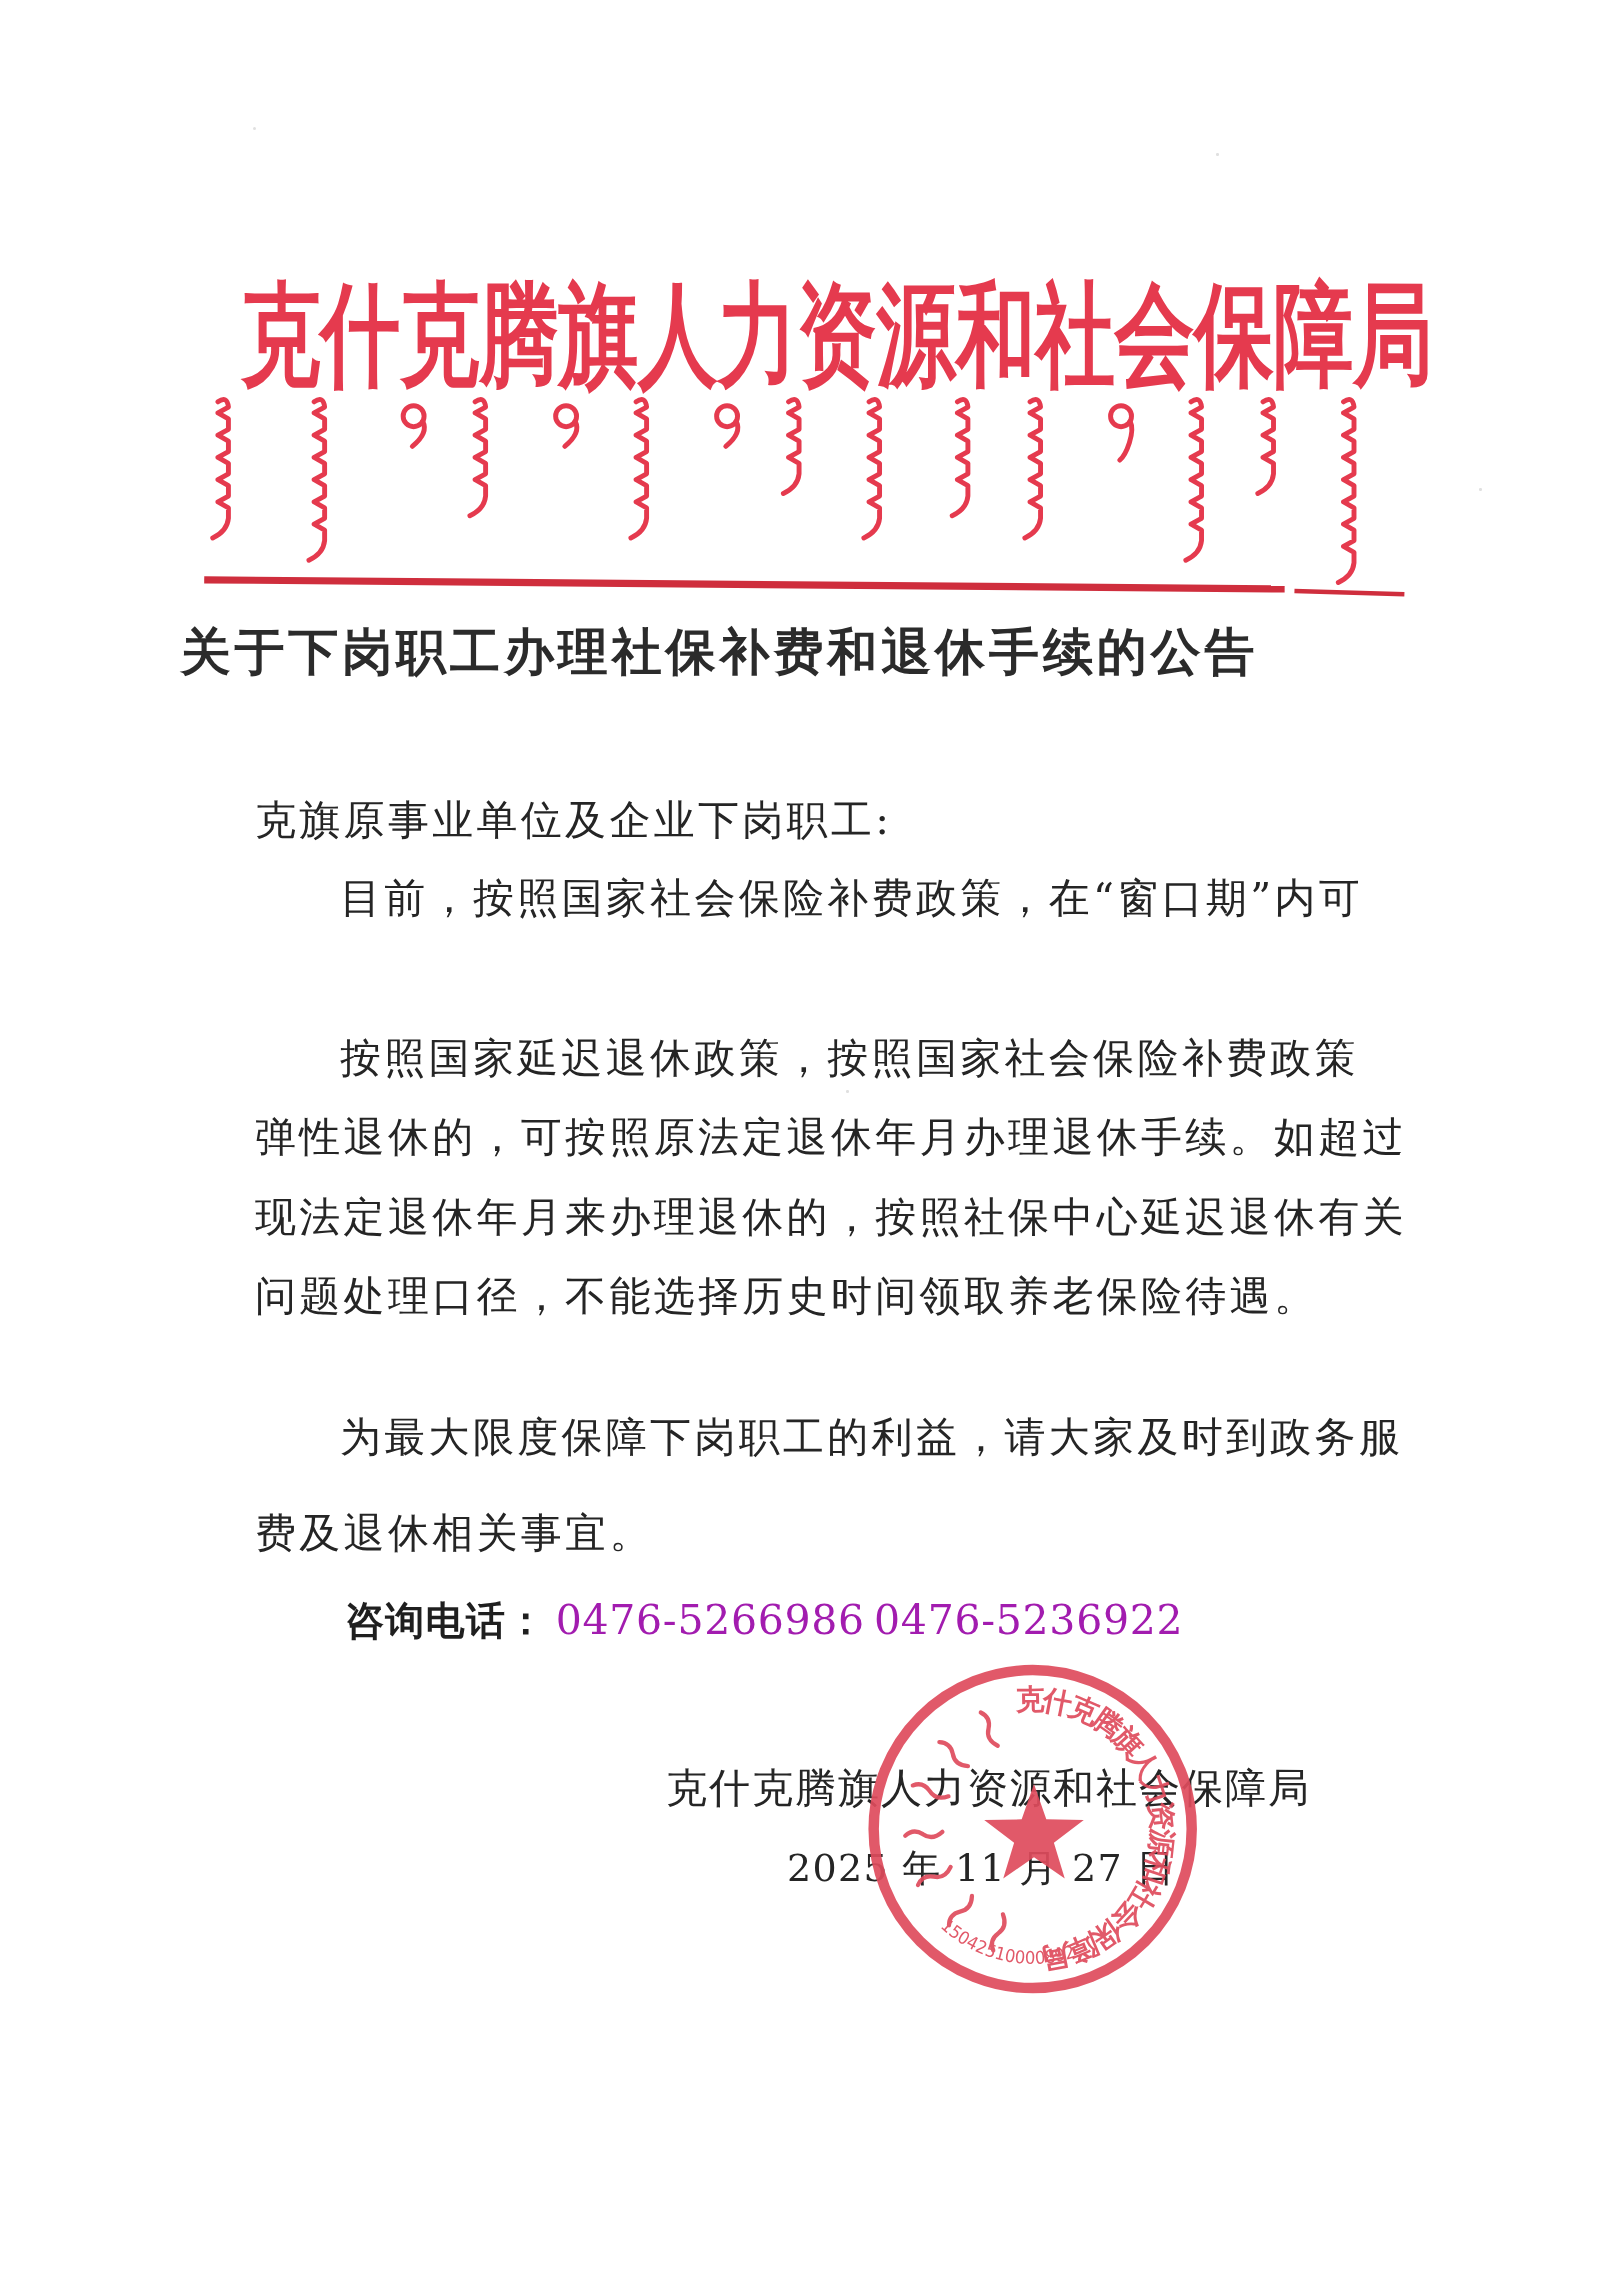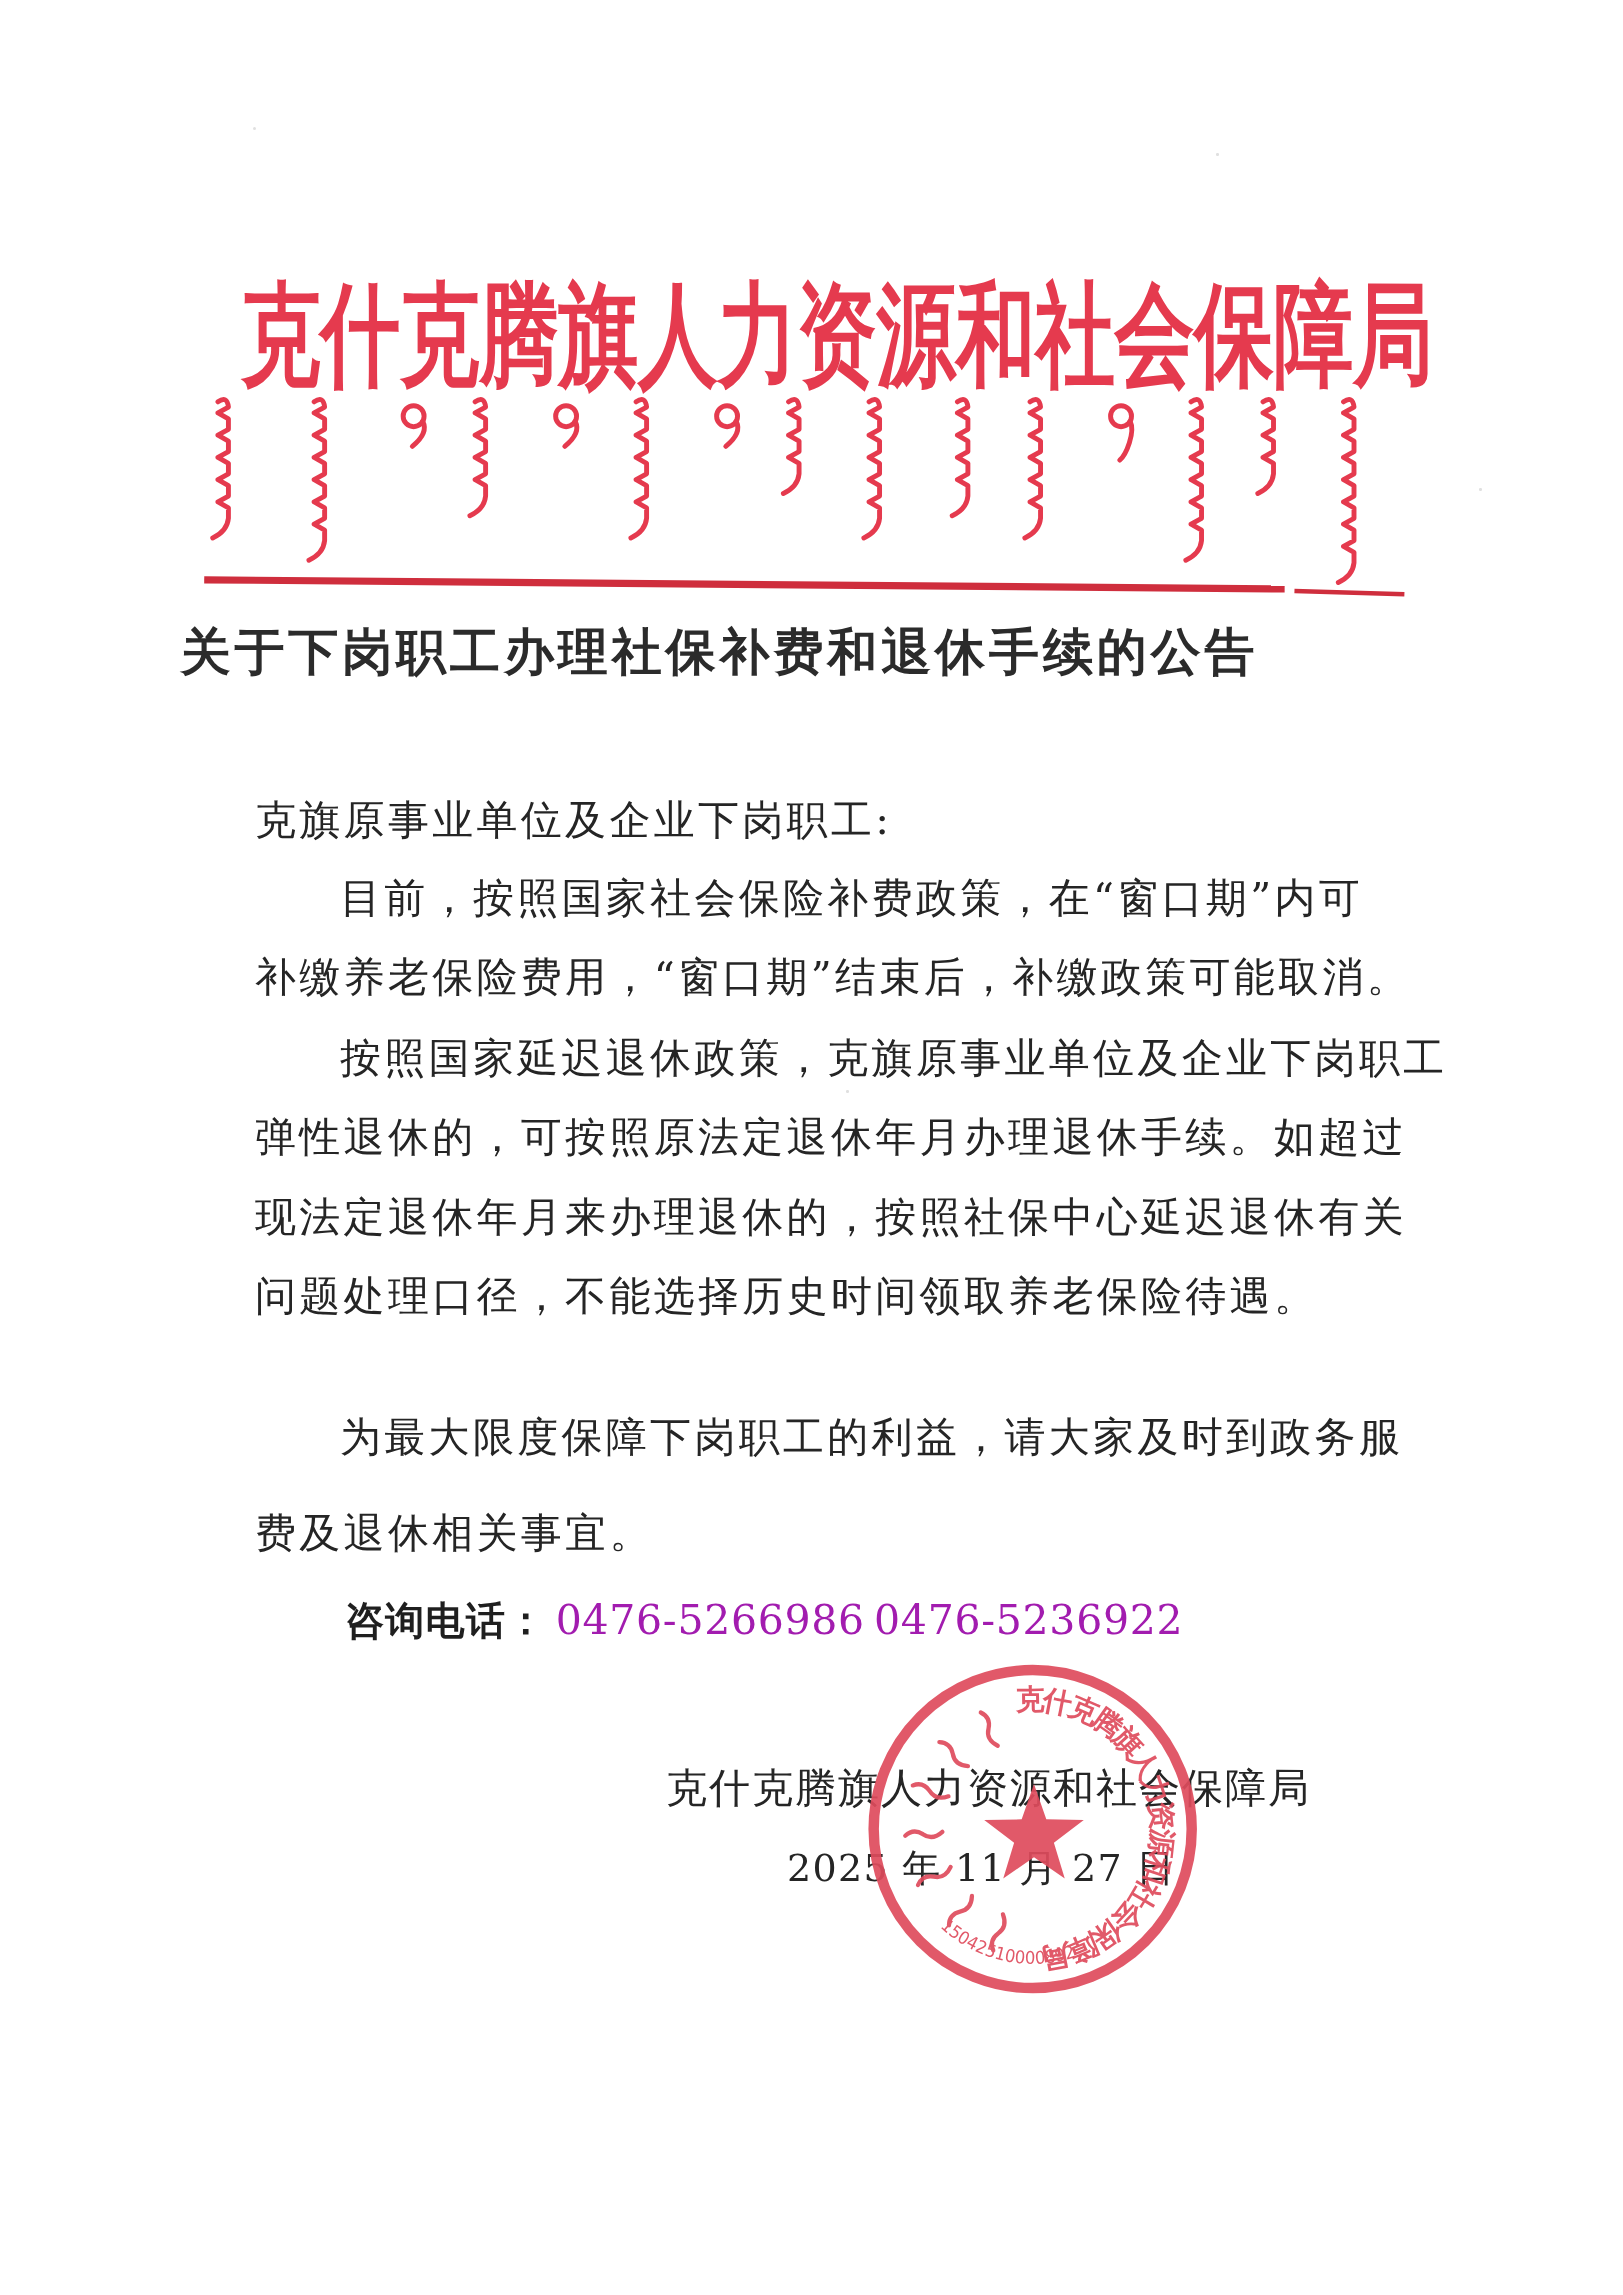--- a/index.html
+++ b/index.html
@@ -78,22 +78,21 @@
 <body>
 
 <div class="page">
 
   <div class="letterhead">克什克腾旗人力资源和社会保障局</div>
 
   <div class="doc-title">关于下岗职工办理社保补费和退休手续的公告</div>
 
   <div class="body-line" style="top:800px">克旗原事业单位及企业下岗职工:</div>
   <div class="body-line indent" style="top:878px">目前，按照国家社会保险补费政策，在“窗口期”内可</div>
-  <div class="body-line" style="top:957px">补缴养老保险费用，“窗口期”结束后，补缴政策可能取消。</div>
-  <div class="body-line indent" style="top:1038px">按照国家延迟退休政策，克旗原事业单位及企业下岗职工</div>
+  <div class="body-line indent" style="top:1038px">按照国家延迟退休政策，按照国家社会保险补费政策</div>
   <div class="body-line" style="top:1117px">弹性退休的，可按照原法定退休年月办理退休手续。如超过</div>
   <div class="body-line" style="top:1197px">现法定退休年月来办理退休的，按照社保中心延迟退休有关</div>
   <div class="body-line" style="top:1276px">问题处理口径，不能选择历史时间领取养老保险待遇。</div>
   <div class="body-line indent" style="top:1417px">为最大限度保障下岗职工的利益，请大家及时到政务服</div>
   <div class="body-line" style="top:1513px">费及退休相关事宜。</div>
 
   <div class="contact-line">
     <span class="contact-label">咨询电话：</span><span class="phone">0476-5266986</span><span class="phone phone2">0476-5236922</span>
   </div>
 

